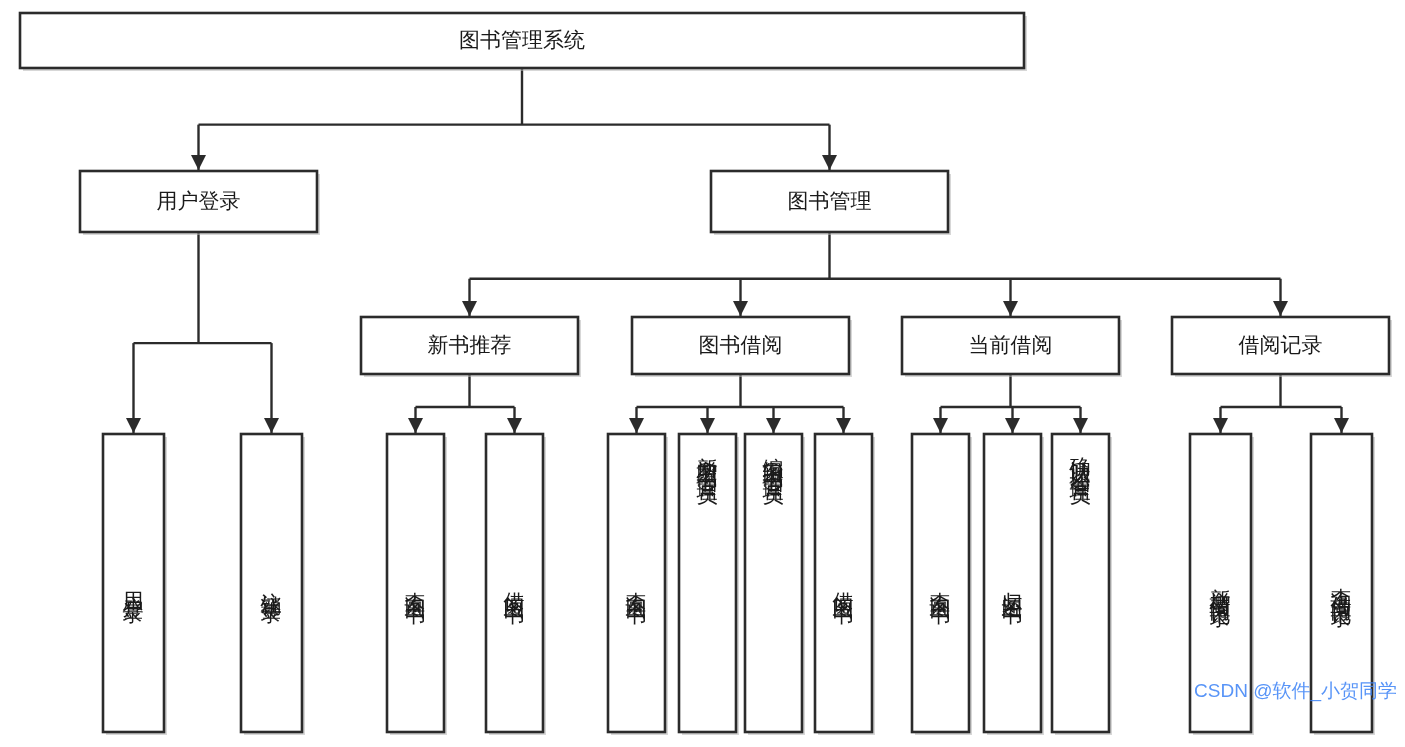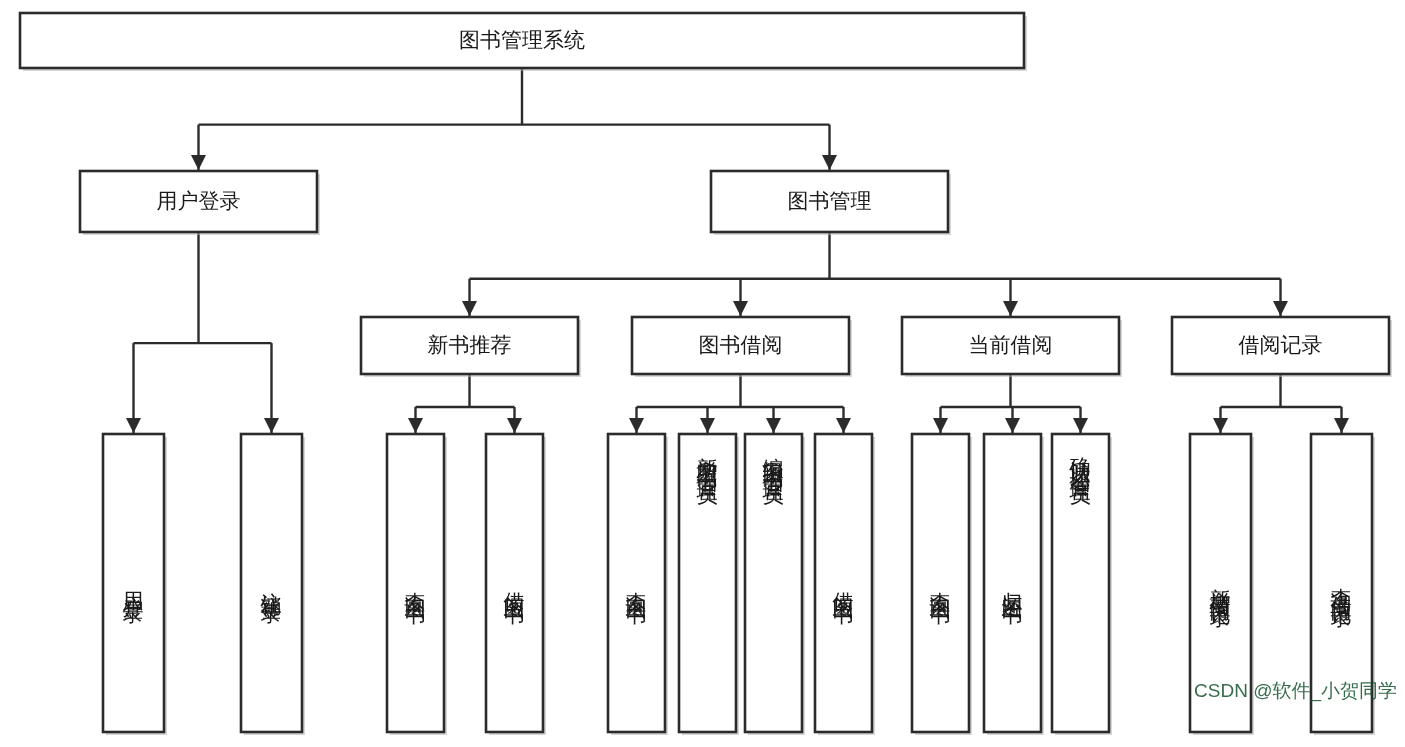--- a/index.html
+++ b/index.html
@@ -67,21 +67,21 @@
     color: #1a1a1a;
     letter-spacing: 4px;
     white-space: nowrap;
   }
   .watermark {
     position: absolute;
     right: 8px;
     bottom: 8px;
     font-family: "Liberation Sans", "DejaVu Sans", sans-serif;
     font-size: 19px;
-    color: #14532d;
+    color: #3b82f6;
     opacity: 0.85;
     white-space: nowrap;
     pointer-events: none;
   }
 </style>
 </head>
 <body>
 
 <div id="diagram-root">
   <svg class="canvas" id="canvas" viewBox="0 0 1405 747">

